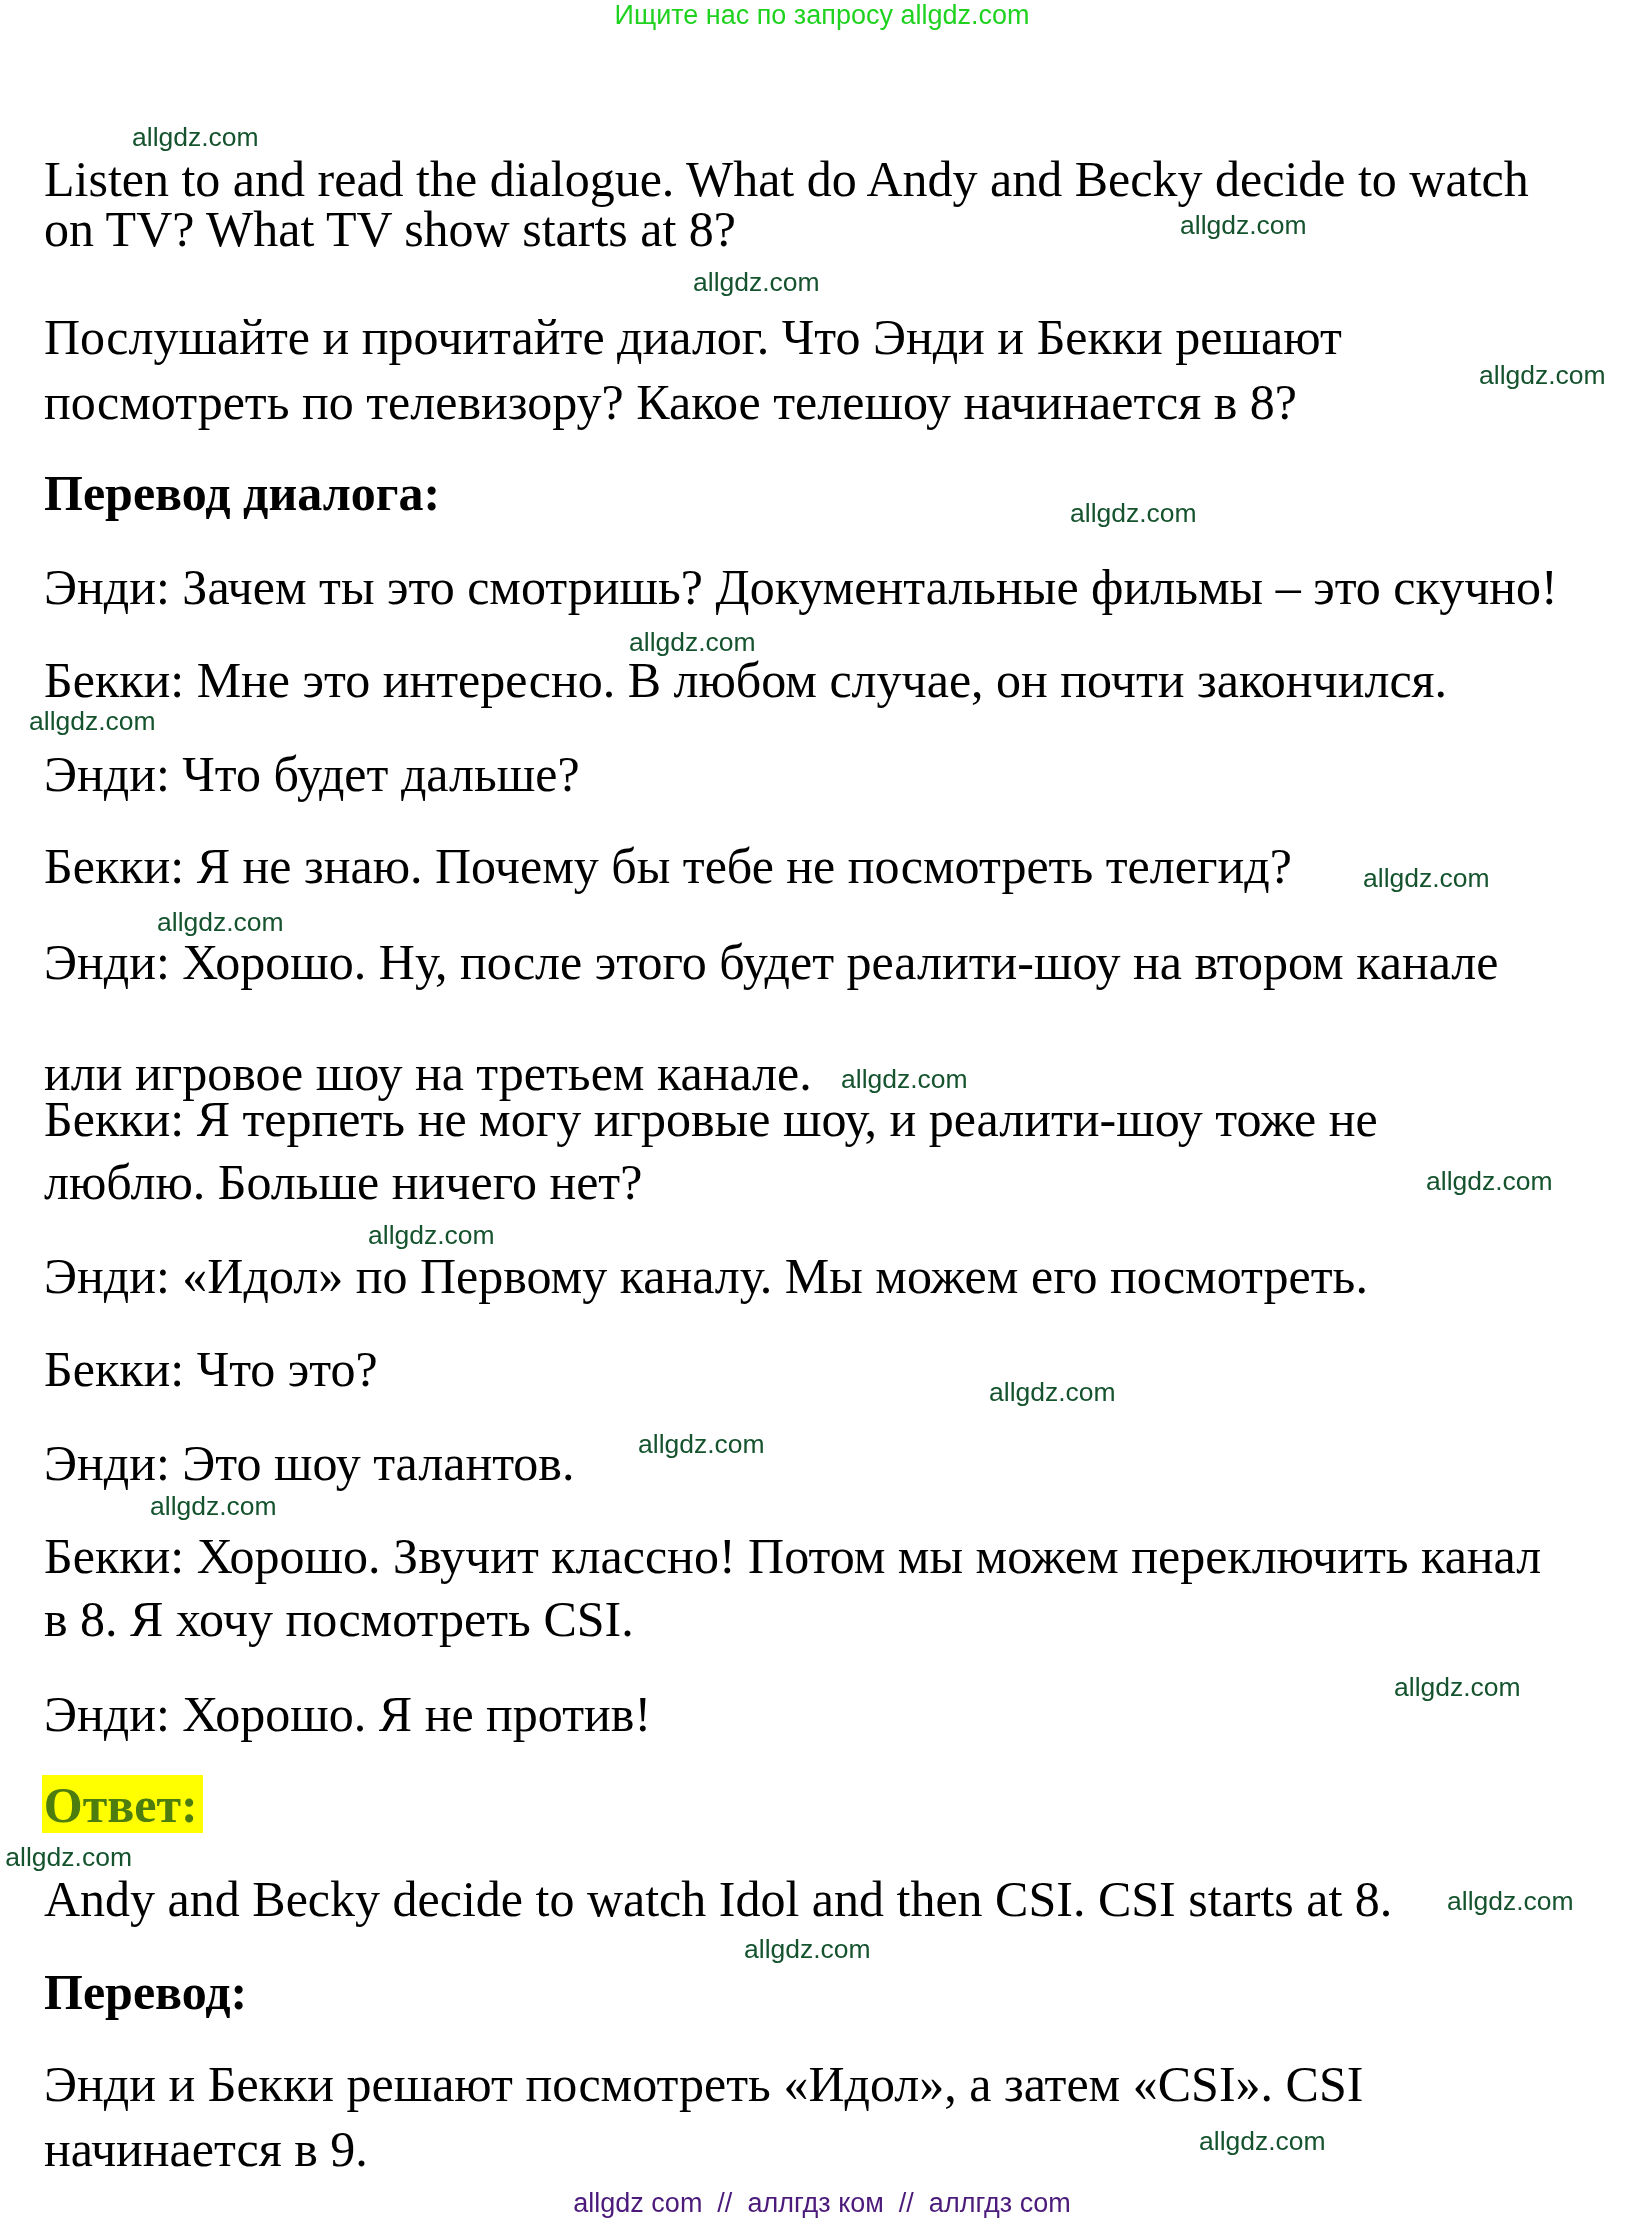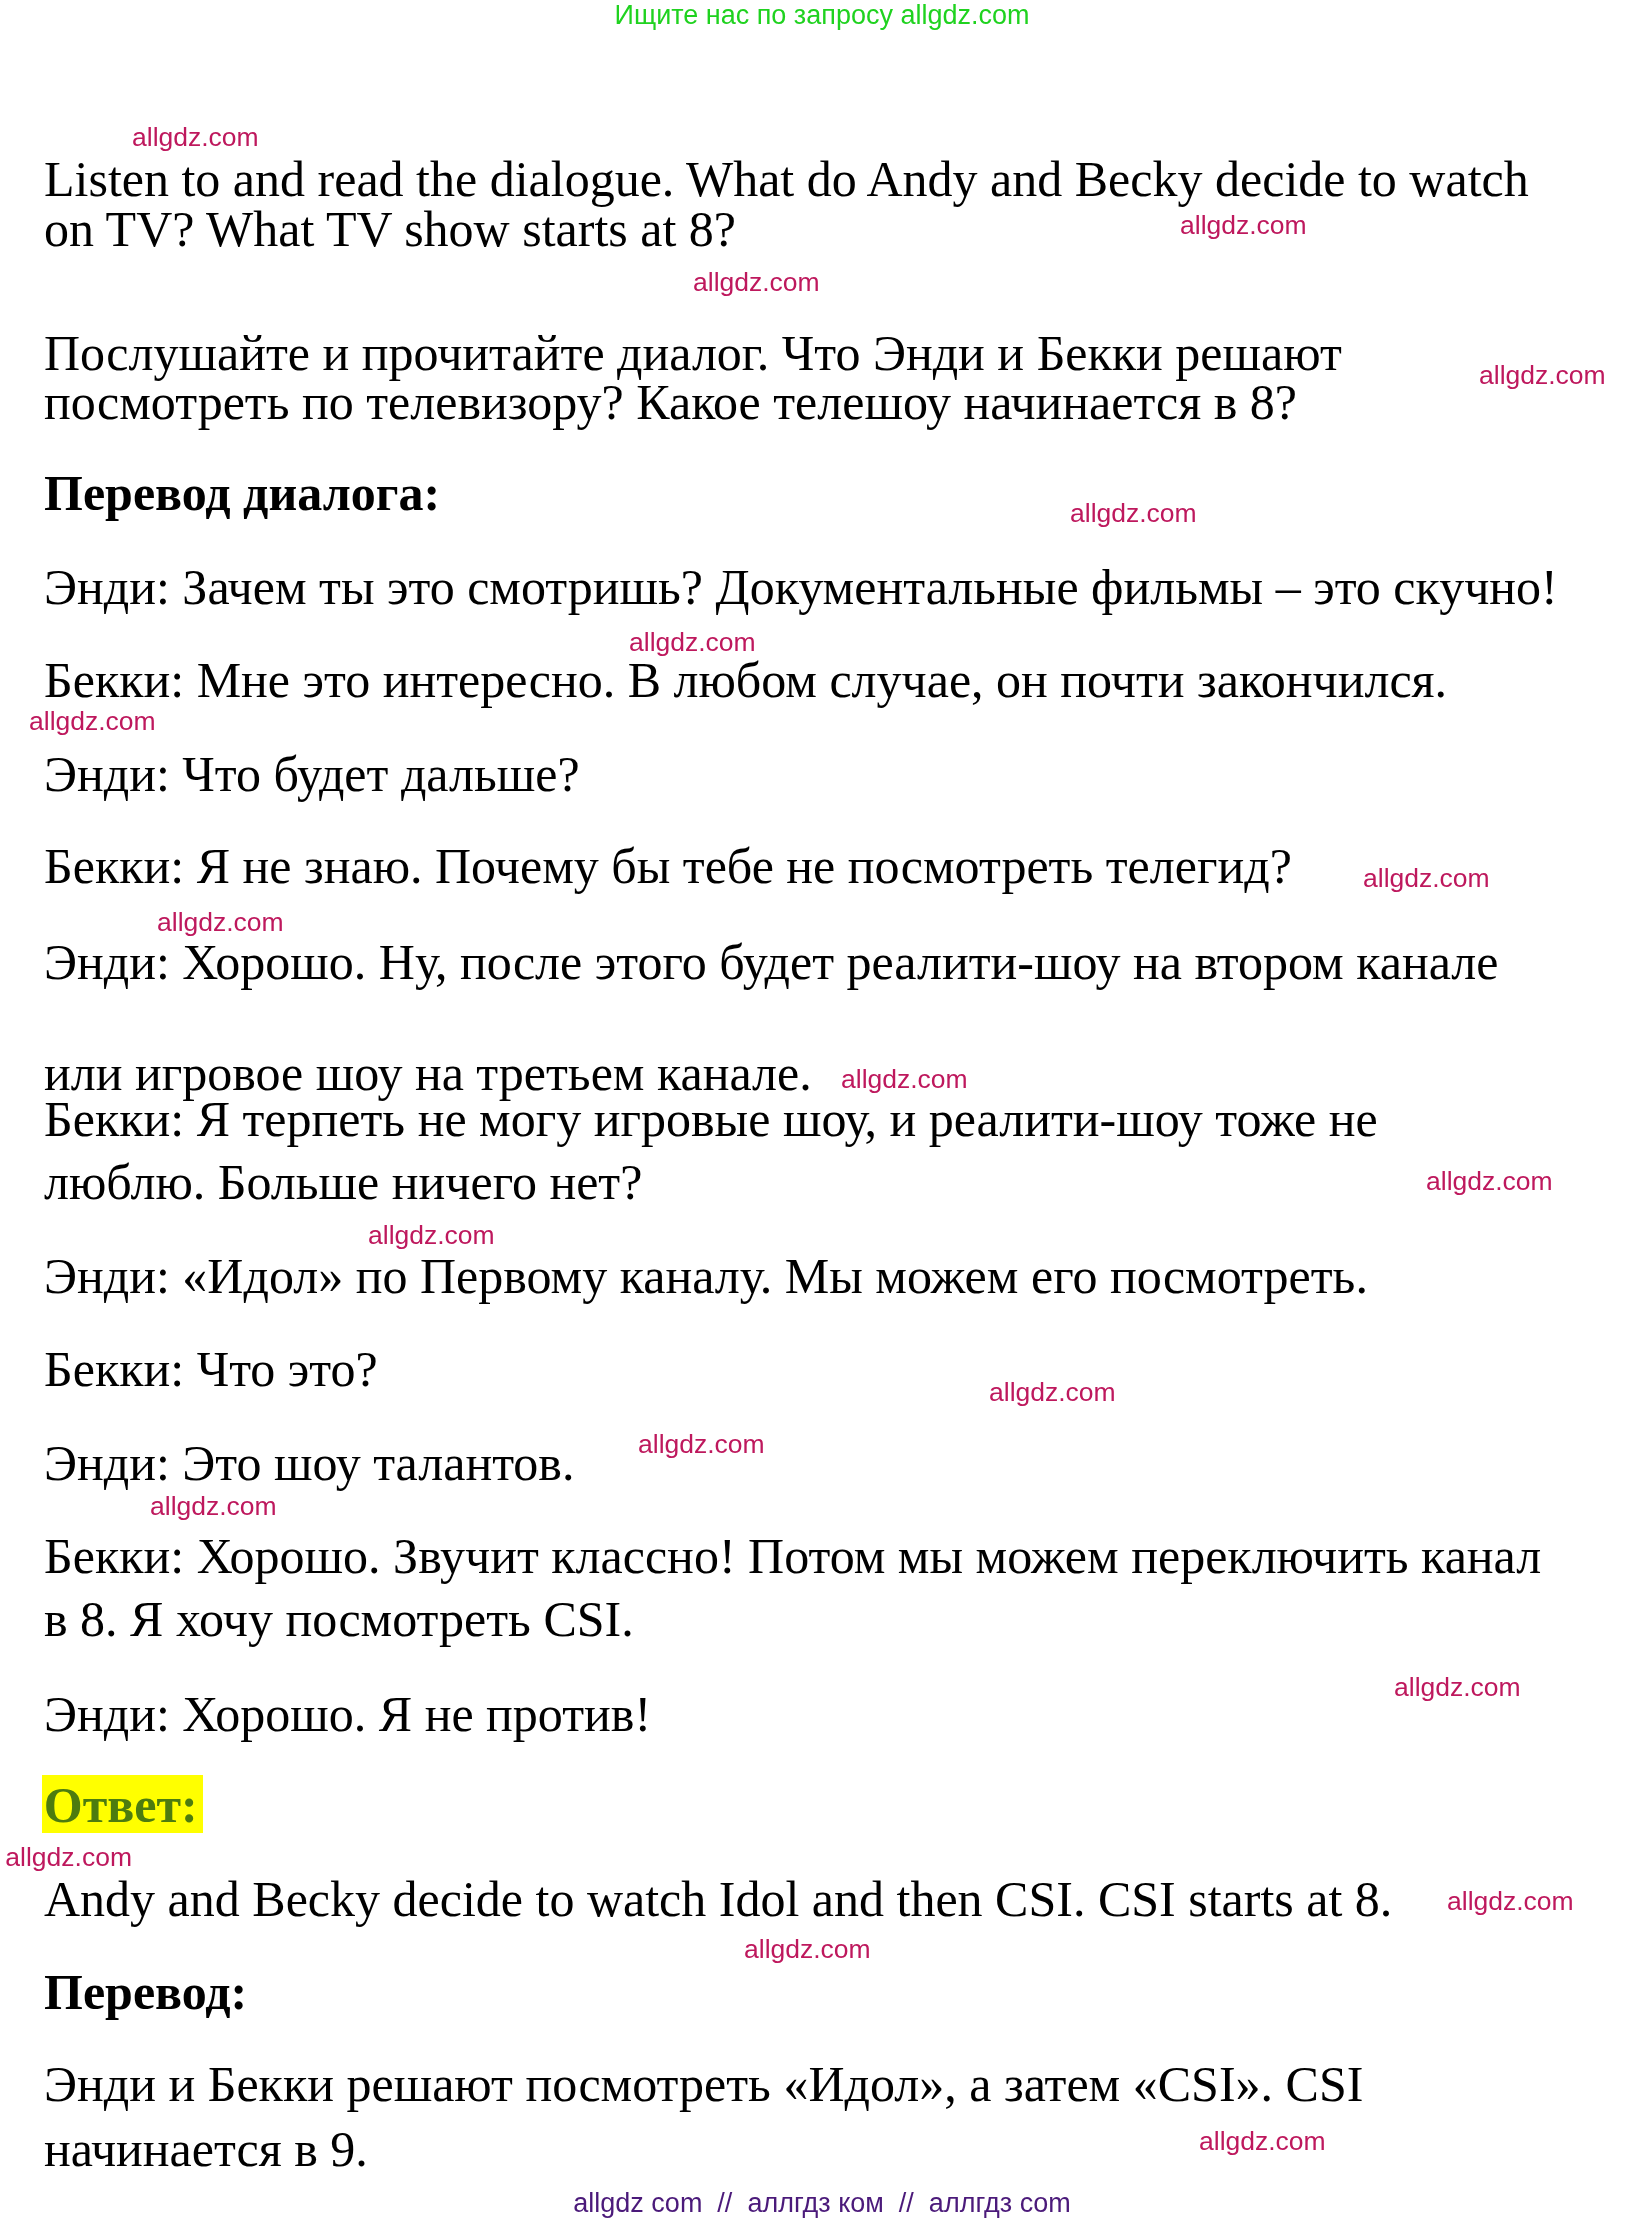--- a/index.html
+++ b/index.html
@@ -22,40 +22,40 @@
   }
   .answer-label span {
     position: absolute; left: 1.8px; top: 5.3px;
     font-family: "Liberation Serif", serif; font-size: 50px; line-height: 50px;
     font-weight: bold; color: #4d7c0f;
     white-space: nowrap;
   }
   .wm {
     position: absolute; white-space: nowrap;
     font-family: "Liberation Sans", sans-serif; font-size: 26.5px; line-height: 26.5px;
-    color: #be185d;
+    color: #14532d;
   }
   .footer {
     position: absolute; left: 0; top: 2190px; width: 1644px; text-align: center;
     font-family: "Liberation Sans", sans-serif; font-size: 27px; line-height: 27px;
     color: #4b1a7a; white-space: pre;
   }
 </style>
 </head>
 <body>
 
 <div class="page">
 
   <div class="banner">Ищите нас по запросу allgdz.com</div>
 
 
   <div class="line" style="top:154px;">Listen to and read the dialogue. What do Andy and Becky decide to watch</div>
   <div class="line" style="top:204px;">on TV? What TV show starts at 8?</div>
 
-  <div class="line" style="top:328px;">Послушайте и прочитайте диалог. Что Энди и Бекки решают</div>
+  <div class="line" style="top:312px;">Послушайте и прочитайте диалог. Что Энди и Бекки решают</div>
   <div class="line" style="top:377px;">посмотреть по телевизору? Какое телешоу начинается в 8?</div>
 
   <div class="line bold" style="top:468px;">Перевод диалога:</div>
 
   <div class="line" style="top:655px;">Бекки: Мне это интересно. В любом случае, он почти закончился.</div>
   <div class="line" style="top:562px;">Энди: Зачем ты это смотришь? Документальные фильмы – это скучно!</div>
   <div class="line" style="top:749px;">Энди: Что будет дальше?</div>
   <div class="line" style="top:841px;">Бекки: Я не знаю. Почему бы тебе не посмотреть телегид?</div>
   <div class="line" style="top:937px;">Энди: Хорошо. Ну, после этого будет реалити-шоу на втором канале</div>
   <div class="line" style="top:1048px;">или игровое шоу на третьем канале.</div>

